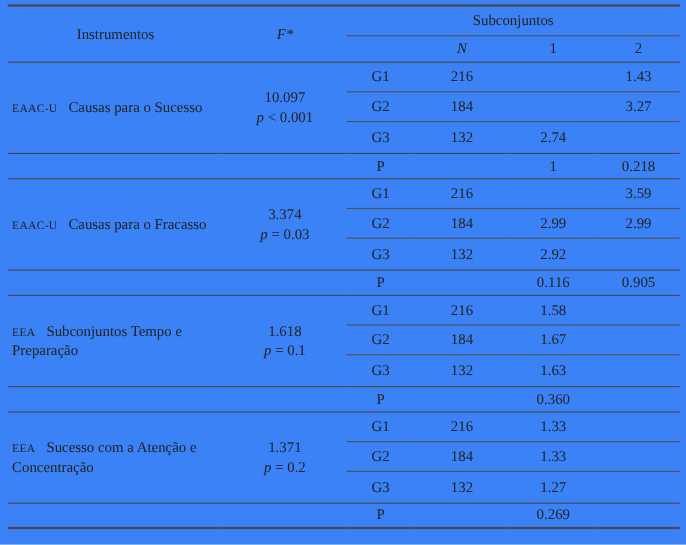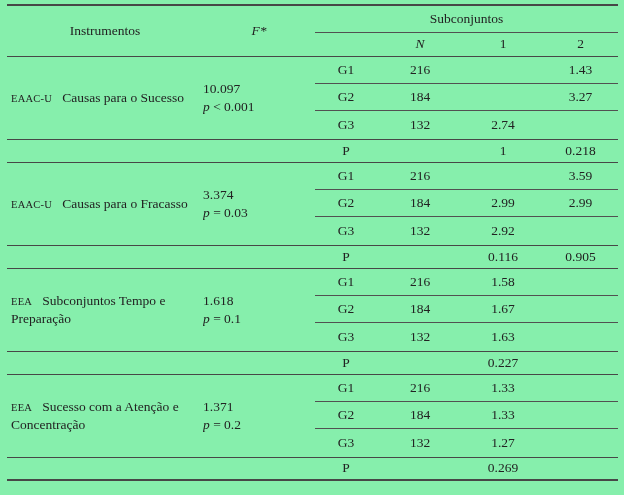--- a/index.html
+++ b/index.html
@@ -5,21 +5,21 @@
   html, body {
     margin: 0;
     padding: 0;
     background: #ffffff;
   }
   .page {
     width: 624px;
     height: 495px;
     box-sizing: border-box;
     padding: 4px 5px 0 7px;
-    background: #86efac;
+    background: #3b82f6;
     font-family: "Liberation Serif", "DejaVu Serif", serif;
     color: #222222;
   }
   table.stats {
     border-collapse: collapse;
     table-layout: fixed;
     width: 611px;
   }
   th, td {
     font-weight: normal;
@@ -34,21 +34,21 @@
     padding-left: 4px;
     padding-right: 14px;
     line-height: 1.28;
   }
   .it { font-style: italic; }
   .prefix {
     font-size: 10.5px;
     letter-spacing: 0.25px;
     margin-right: 10px;
   }
-  .fcell div { text-align: left; line-height: 1.3; }
+  .fcell div { text-align: center; line-height: 1.3; }
 
   
   .line-top    { border-top: 2px solid #474747; }
   .line-full   { border-bottom: 1.6px solid #474747; }
   .line-part   { border-bottom: 1.4px solid #515151; }
   .line-bottom { border-bottom: 2px solid #474747; }
 
   
   tr.hdr1 { height: 27px; }
   tr.hdr2 { height: 24px; }
@@ -180,21 +180,21 @@
         <td class="center line-full">G3</td>
         <td class="center line-full">132</td>
         <td class="center line-full">1.63</td>
         <td class="center line-full"></td>
       </tr>
       <tr class="prow">
         <td class="line-full"></td>
         <td class="line-full"></td>
         <td class="center line-full">P</td>
         <td class="center line-full"></td>
-        <td class="center line-full">0.227</td>
+        <td class="center line-full">0.360</td>
         <td class="center line-full"></td>
       </tr>
     </tbody>
 
     <tbody>
       <tr class="grow">
         <td class="instr line-full" rowspan="3">
           <span class="prefix">EEA</span><span>Sucesso com a Atenção e Concentração</span>
         </td>
         <td class="fcell line-full" rowspan="3">

